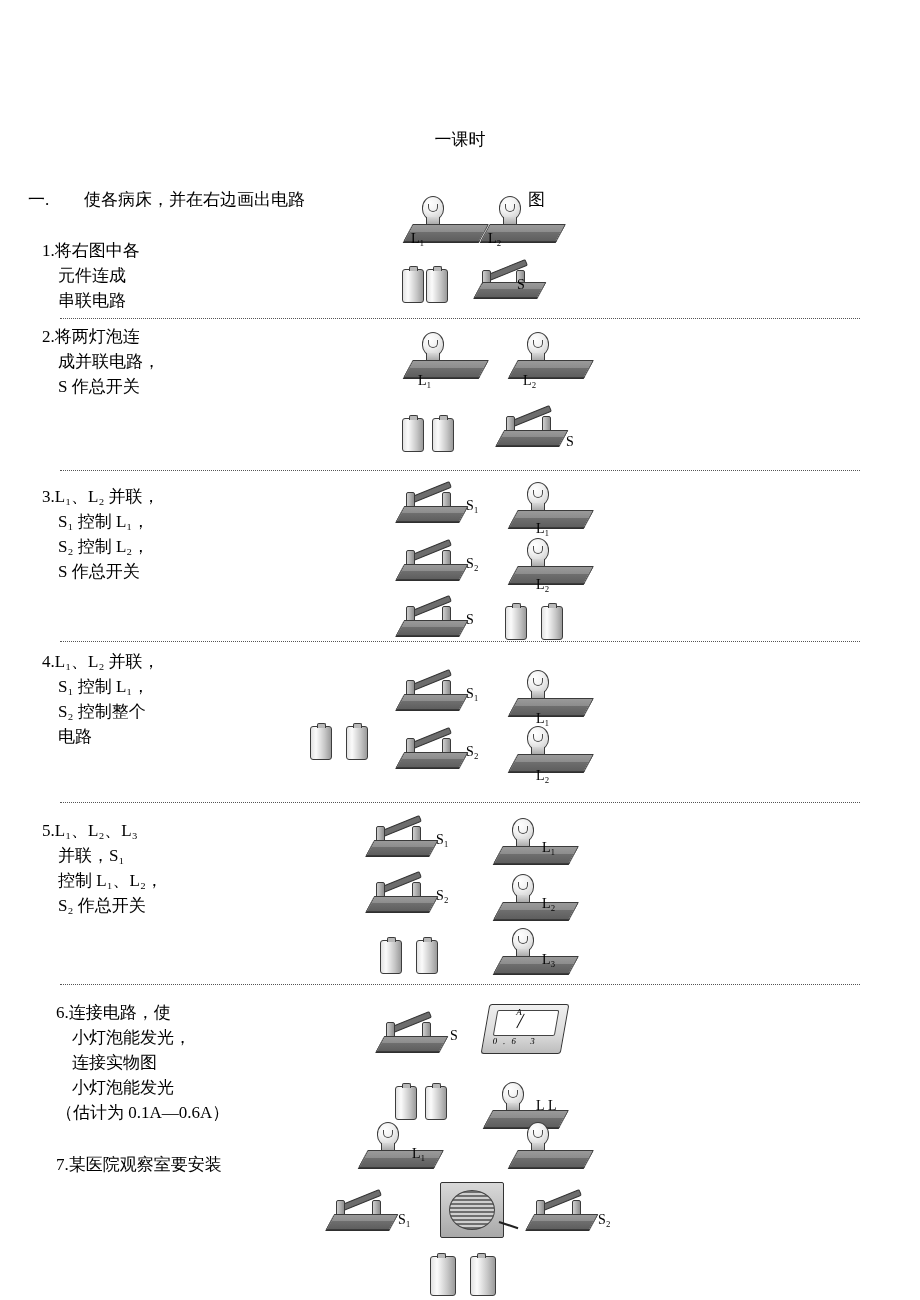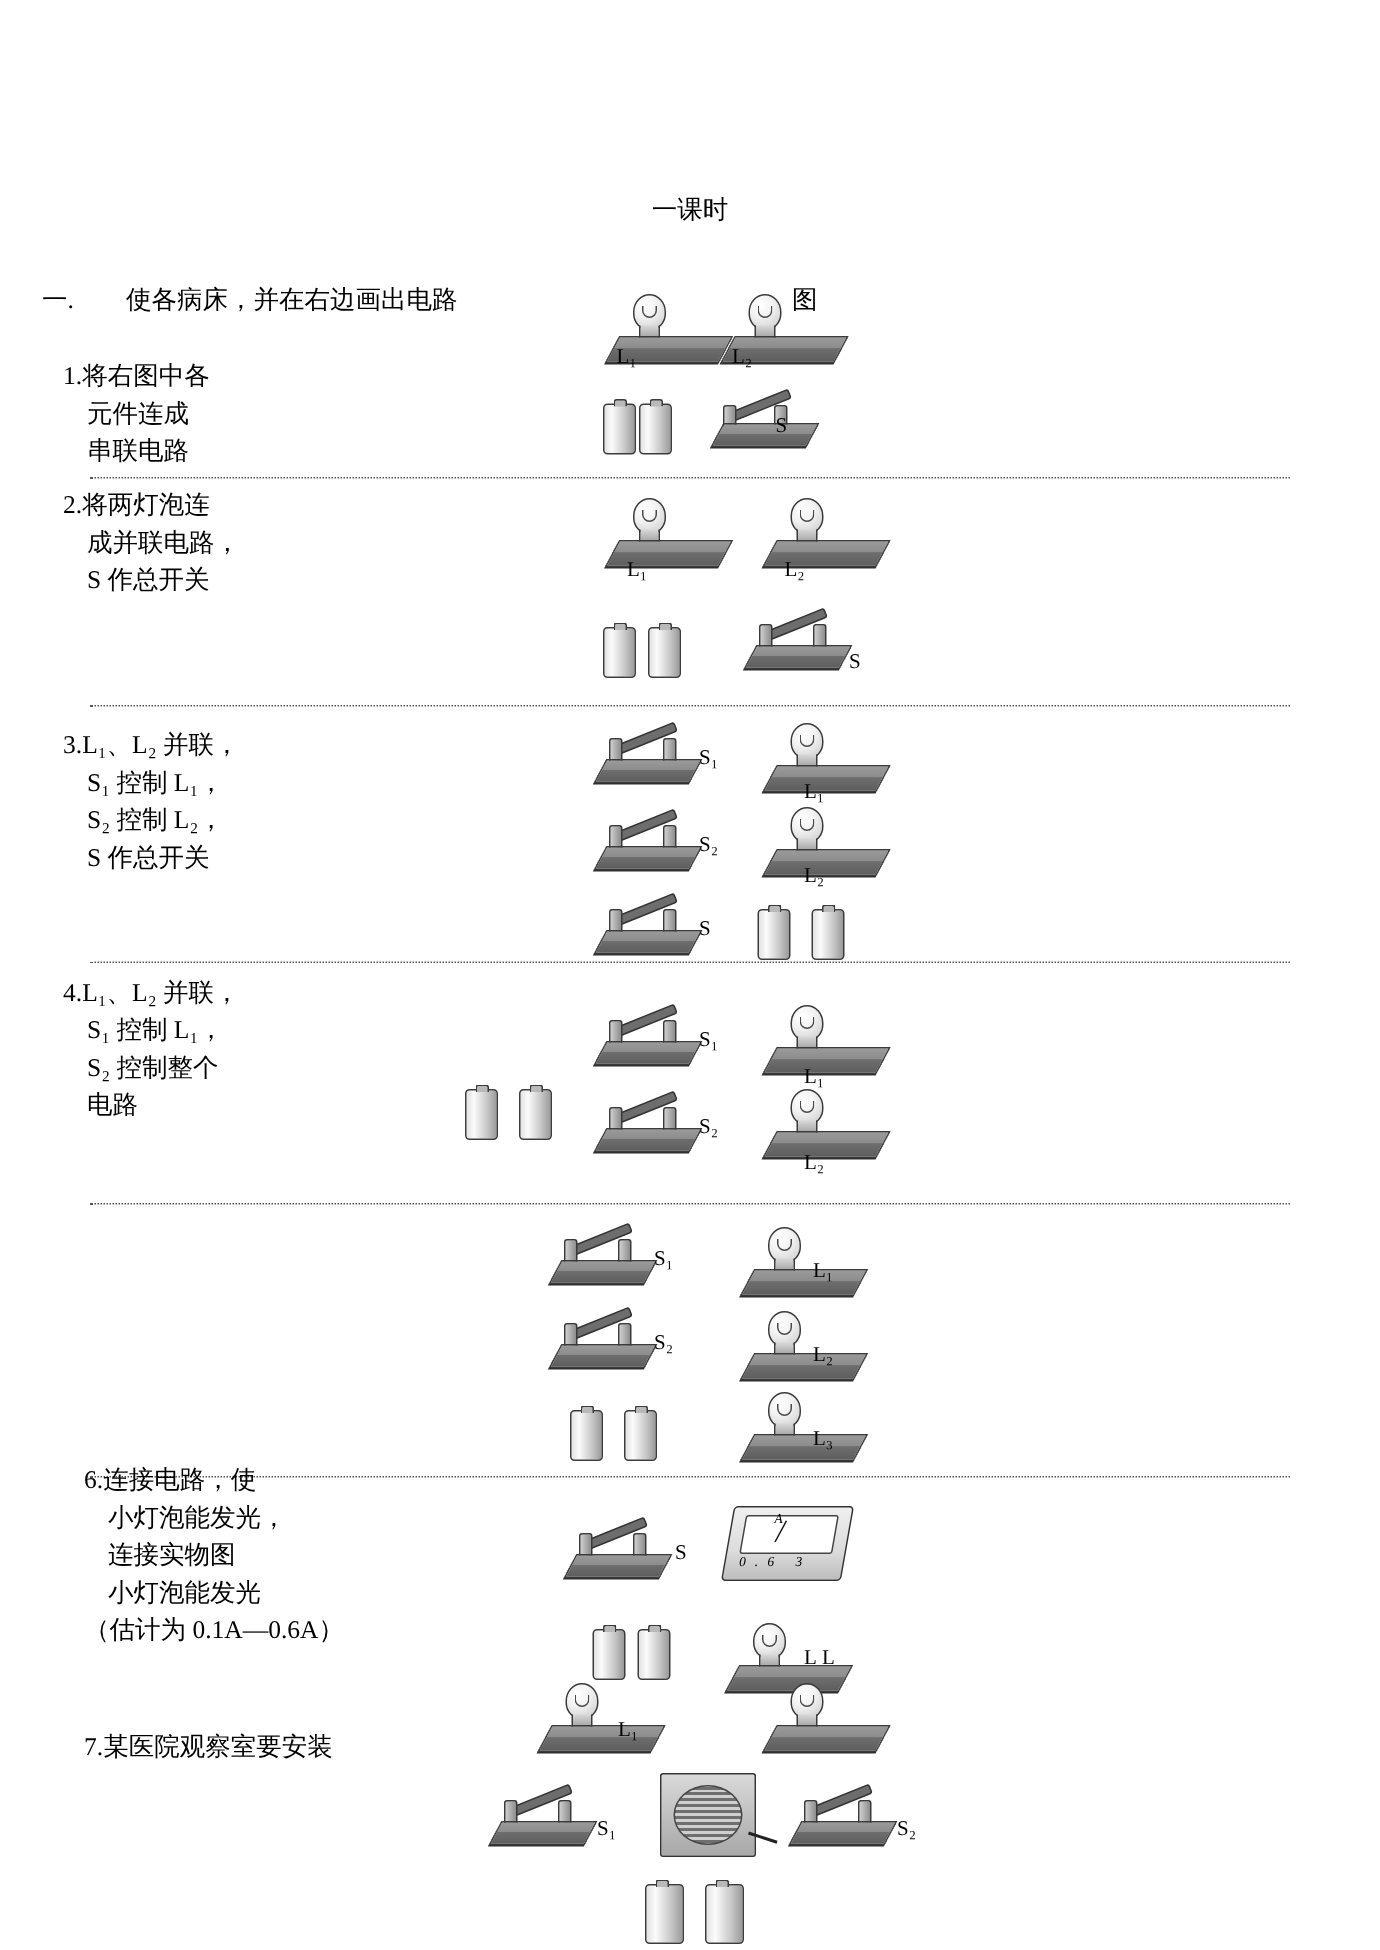--- a/index.html
+++ b/index.html
@@ -301,20 +301,26 @@
   <div class="comp" style="top:726px;left:505px;">
     <div class="bulb-glass" style="left:22px;top:0;"></div>
     <div class="bulb-fil" style="left:28px;top:8px;"></div>
     <div class="bulb-neck" style="left:26px;top:21px;"></div>
     <div class="base" style="left:8px;top:28px;"></div>
   </div>
   <div class="lbl" style="top:768px;left:536px;">L₂</div>
 
   <div class="divider" style="top:802px;"></div>
 
+  <div class="block" style="top:818px;left:42px;">
+    <div class="ln">5.L₁、L₂、L₃</div>
+    <div class="ln indent">并联，S₁</div>
+    <div class="ln indent">控制 L₁、L₂，</div>
+    <div class="ln indent">S₂ 作总开关</div>
+  </div>
 
   <div class="comp" style="top:818px;left:370px;">
     <div class="sw-lever" style="left:8px;top:14px;"></div>
     <div class="sw-post" style="left:6px;top:8px;"></div>
     <div class="sw-post" style="left:42px;top:8px;"></div>
     <div class="base small" style="left:0;top:22px;"></div>
   </div>
   <div class="lbl" style="top:832px;left:436px;">S₁</div>
 
   <div class="comp" style="top:818px;left:490px;">
@@ -349,21 +355,21 @@
   <div class="comp" style="top:928px;left:490px;">
     <div class="bulb-glass" style="left:22px;top:0;"></div>
     <div class="bulb-fil" style="left:28px;top:8px;"></div>
     <div class="bulb-neck" style="left:26px;top:21px;"></div>
     <div class="base" style="left:8px;top:28px;"></div>
   </div>
   <div class="lbl" style="top:952px;left:542px;">L₃</div>
 
   <div class="divider" style="top:984px;"></div>
 
-  <div class="block" style="top:974px;left:56px;">
+  <div class="block" style="top:1000px;left:56px;">
     <div class="ln">6.连接电路，使</div>
     <div class="ln indent">小灯泡能发光，</div>
     <div class="ln indent">连接实物图</div>
     <div class="ln indent">小灯泡能发光</div>
     <div class="ln">（估计为 0.1A—0.6A）</div>
   </div>
 
   <div class="comp" style="top:1014px;left:380px;">
     <div class="sw-lever" style="left:8px;top:14px;"></div>
     <div class="sw-post" style="left:6px;top:8px;"></div>

